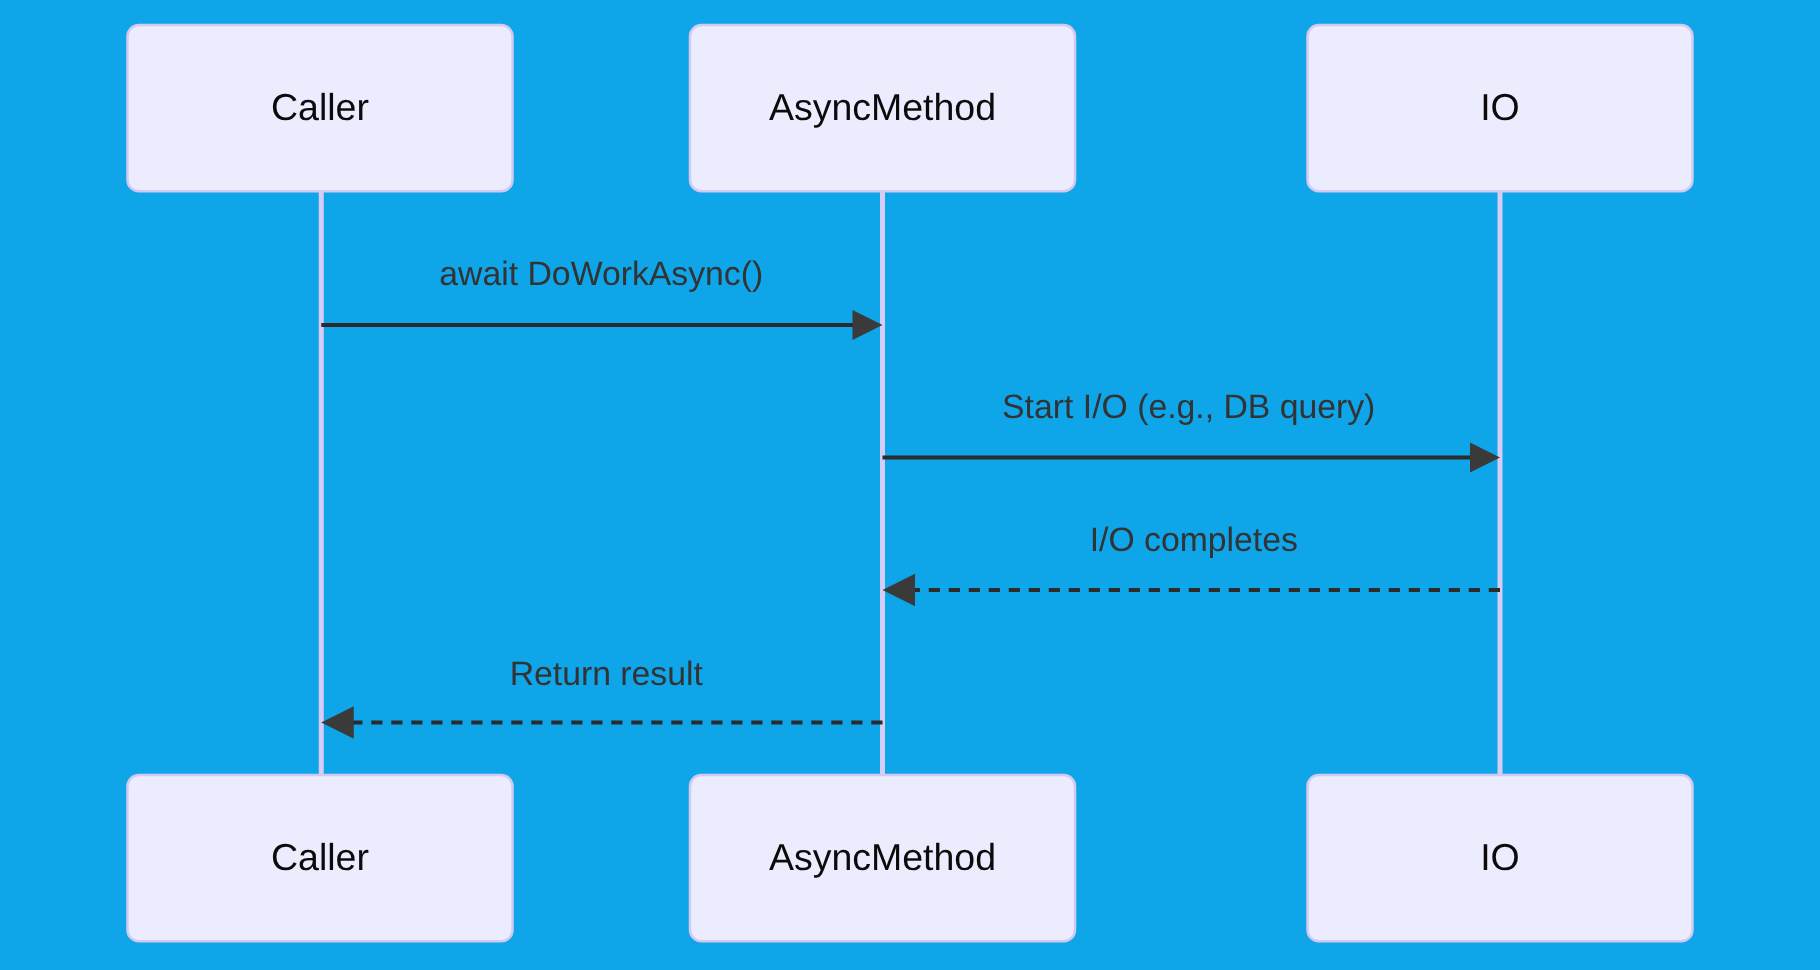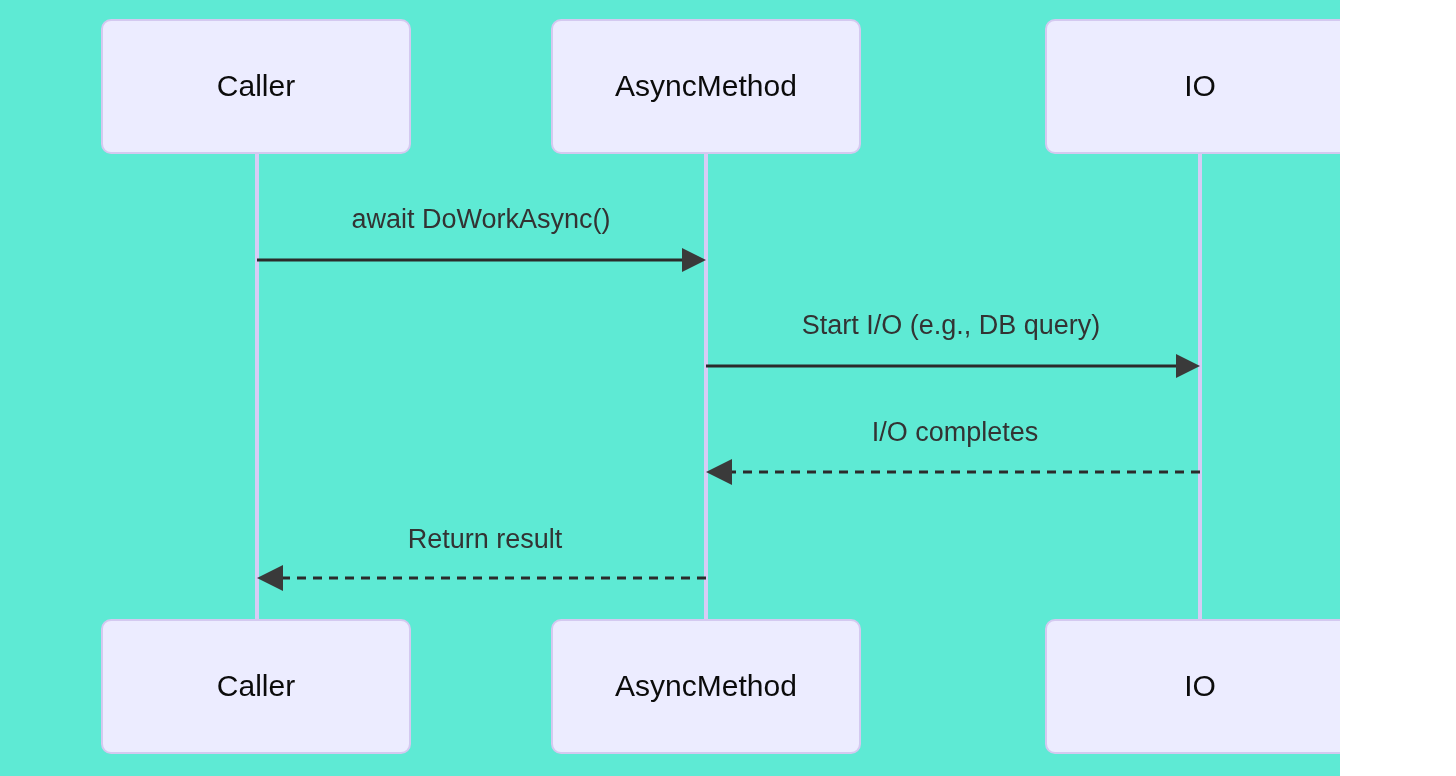--- a/index.html
+++ b/index.html
@@ -6,23 +6,23 @@
   html, body {
     margin: 0;
     padding: 0;
     background: #ffffff;
   }
   body {
     font-family: "Liberation Sans", "DejaVu Sans", sans-serif;
   }
   #diagram-root {
     position: relative;
-    width: 1340px;
+    width: 1456px;
     height: 776px;
-    background: #5eead4;
+    background: #0ea5e9;
     overflow: hidden;
     text-align: center;
   }
   #seq-svg {
     display: block;
     width: 1456px;
     height: 776px;
   }
   .actor-box-rect {
     fill: #ECECFF;

